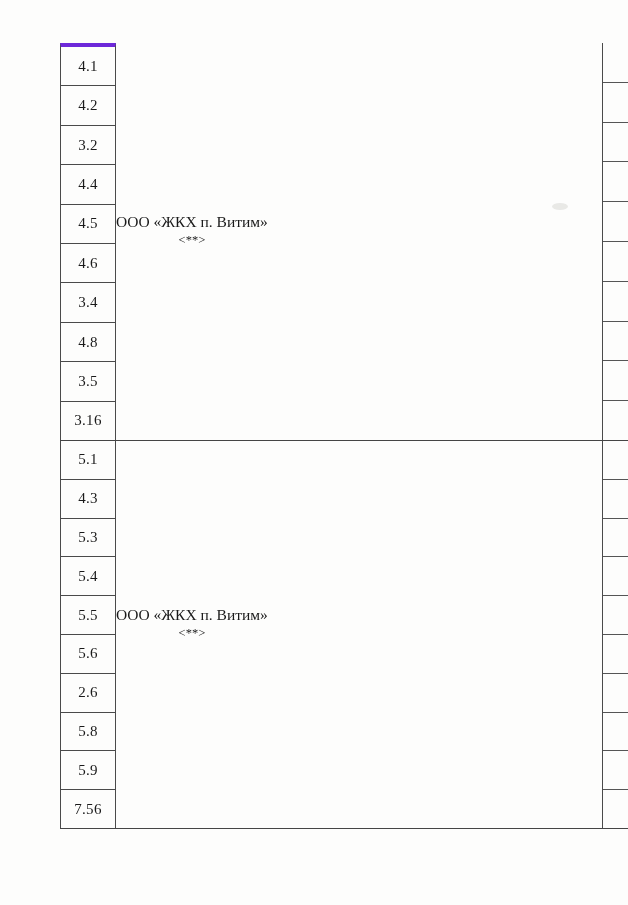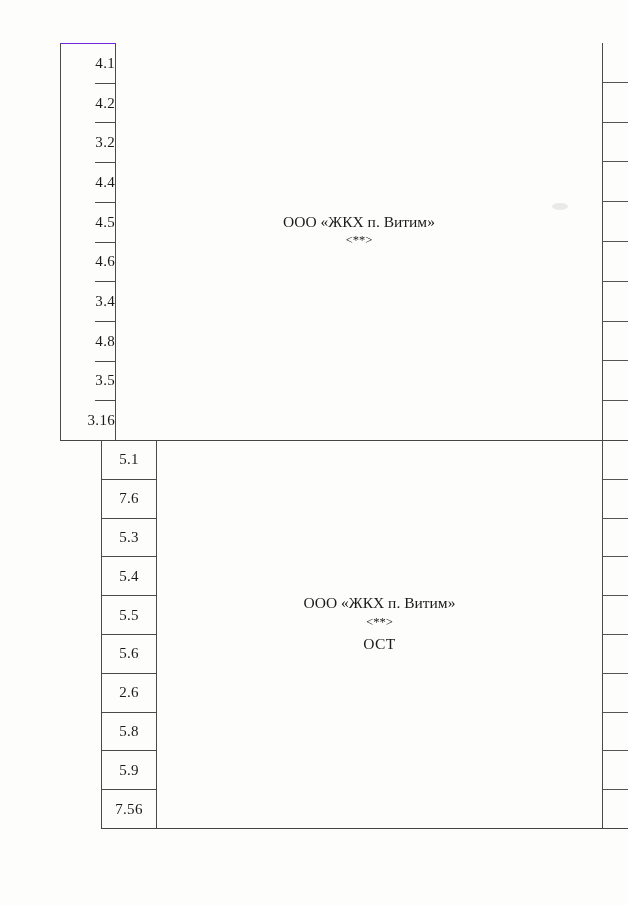--- a/index.html
+++ b/index.html
@@ -22,46 +22,46 @@
     flex-direction: column;
     box-sizing: border-box;
   }
   .section {
     display: flex;
     flex-direction: row;
     box-sizing: border-box;
     border-bottom: 1px solid #454545; 
   }
   .section-4 { height: 398px; }
-  .section-5 { height: 388px; margin-left: 41px; }
+  .section-5 { height: 388px; }
   .num-col {
     width: 56px;
     box-sizing: border-box;
     border-left: 1px solid #4a4a4a;
     border-right: 1px solid #4a4a4a;
     display: flex;
     flex-direction: column;
   }
-  .section-4 .num-col { border-top: 1px solid #6d28d9; align-items: flex-end; }
+  .section-4 .num-col { border-top: 4px solid #6d28d9; }
   .num-row {
     flex: 1 1 0;
     box-sizing: border-box;
     border-bottom: 1px solid #4a4a4a;
     display: flex;
     align-items: center;
     justify-content: center;
     font-size: 15px;
     letter-spacing: 0.3px;
   }
   .num-row:last-child { border-bottom: none; } 
   .merged-cell {
     flex: 1 1 auto;
     display: flex;
     align-items: center;
-    justify-content: center;
+    justify-content: flex-start;
   }
   .cell-text {
     text-align: center;
     transform: translateY(-11px);
     line-height: 1.25;
   }
   .org-line { font-size: 15.5px; white-space: nowrap; }
   .marker-line { font-size: 12.5px; margin-top: 2px; }
   .code-line { font-size: 15.5px; margin-top: 4px; letter-spacing: 0.5px; }
   .stub-col {
@@ -122,35 +122,34 @@
         <div class="stub-row"></div>
         <div class="stub-row"></div>
         <div class="stub-row"></div>
         <div class="stub-row"></div>
       </div>
     </div>
 
     <div class="section section-5">
       <div class="num-col">
         <div class="num-row">5.1</div>
-        <div class="num-row">7.6</div>
+        <div class="num-row">4.3</div>
         <div class="num-row">5.3</div>
         <div class="num-row">5.4</div>
         <div class="num-row">5.5</div>
         <div class="num-row">5.6</div>
         <div class="num-row">2.6</div>
         <div class="num-row">5.8</div>
         <div class="num-row">5.9</div>
         <div class="num-row">7.56</div>
       </div>
       <div class="merged-cell">
         <div class="cell-text">
           <div class="org-line">ООО «ЖКХ п. Витим»</div>
           <div class="marker-line">&lt;**&gt;</div>
-          <div class="code-line">ОСТ</div>
         </div>
       </div>
       <div class="stub-col">
         <div class="stub-row"></div>
         <div class="stub-row"></div>
         <div class="stub-row"></div>
         <div class="stub-row"></div>
         <div class="stub-row"></div>
         <div class="stub-row"></div>
         <div class="stub-row"></div>

